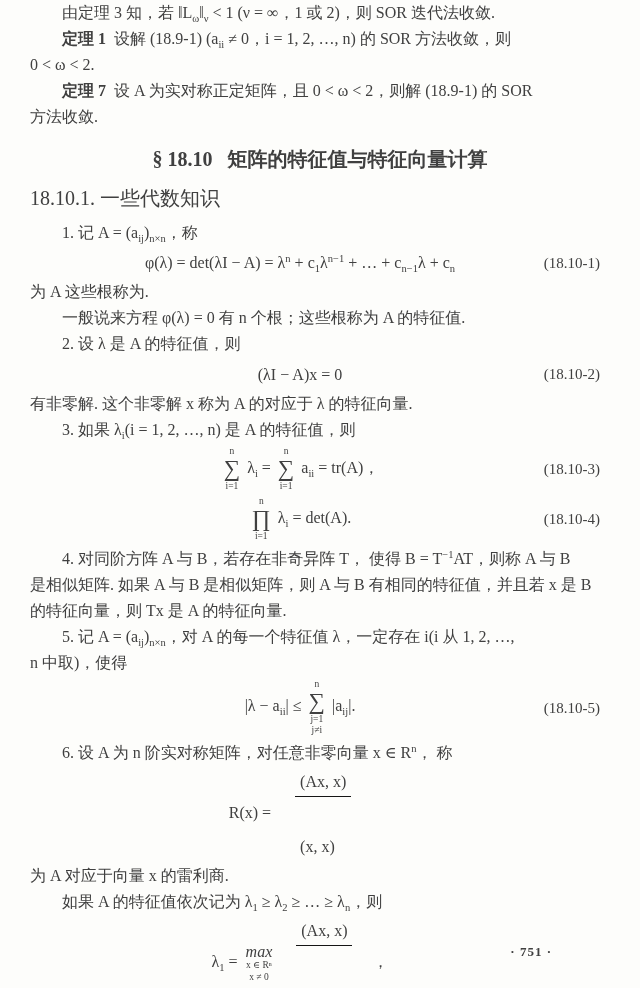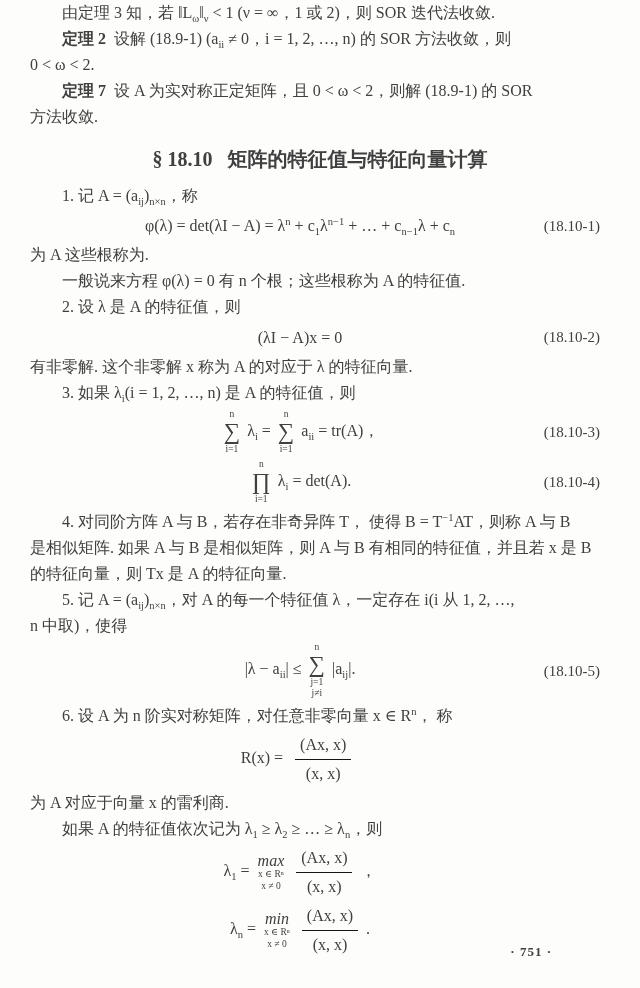--- a/index.html
+++ b/index.html
@@ -37,22 +37,22 @@
   }
   .bigop {
     display: inline-flex; flex-direction: column; align-items: center;
     vertical-align: middle; margin: 0 3px;
   }
   .bigop .opsym { font-size: 23px; line-height: 1.05; }
   .bigop .lim {
     font-size: 9.5px; line-height: 1.2; white-space: pre-line; text-align: center;
   }
   .frac {
-    display: inline-flex; flex-direction: column; align-items: center;
-    vertical-align: middle; margin: 0 8px;
+    display: inline-flex; flex-direction: column; align-items: flex-start;
+    vertical-align: middle; margin: 0 20px; gap: 36px;
   }
   .frac .num { padding: 0 5px 1px; border-bottom: 1.4px solid #151515; }
   .frac .den { padding: 1px 5px 0; }
   .underop {
     display: inline-flex; flex-direction: column; align-items: center;
     vertical-align: middle; margin: 0 4px;
   }
   .underop .opname { font-size: 16px; line-height: 1.1; font-style: italic; }
   .underop .under {
     font-size: 9.5px; line-height: 1.25; white-space: pre-line; text-align: center;
@@ -61,26 +61,27 @@
     position: absolute; right: 88px; bottom: 28px;
     font-size: 13px; font-weight: bold; letter-spacing: 1px;
   }
 </style>
 </head>
 <body>
 
 <div class="page">
 
   <p class="ln indent">由定理 3 知，若 ‖L<sub>ω</sub>‖<sub>ν</sub> &lt; 1 (ν = ∞，1 或 2)，则 SOR 迭代法收敛.</p>
-  <p class="ln indent"><b>定理 2</b>  设解 (18.9-1) (a<sub>ii</sub> ≠ 0，i = 1, 2, …, n) 的 SOR 方法收敛，则</p>
+  <p class="ln indent"><b>定理 1</b>  设解 (18.9-1) (a<sub>ii</sub> ≠ 0，i = 1, 2, …, n) 的 SOR 方法收敛，则</p>
   <p class="ln">0 &lt; ω &lt; 2.</p>
   <p class="ln indent"><b>定理 7</b>  设 A 为实对称正定矩阵，且 0 &lt; ω &lt; 2，则解 (18.9-1) 的 SOR</p>
   <p class="ln">方法收敛.</p>
 
   <h2 class="sec">§ 18.10   矩阵的特征值与特征向量计算</h2>
+  <h3 class="subsec">18.10.1. 一些代数知识</h3>
 
   <p class="ln indent">1. 记 A = (a<sub>ij</sub>)<sub>n×n</sub>，称</p>
 
   <div class="eqrow">
     <span class="eq">φ(λ) = det(λI − A) = λ<sup>n</sup> + c<sub>1</sub>λ<sup>n−1</sup> + … + c<sub>n−1</sub>λ + c<sub>n</sub></span>
     <span class="eqno">(18.10-1)</span>
   </div>
 
   <p class="ln">为 A 这些根称为.</p>
   <p class="ln indent">一般说来方程 φ(λ) = 0 有 n 个根；这些根称为 A 的特征值.</p>

